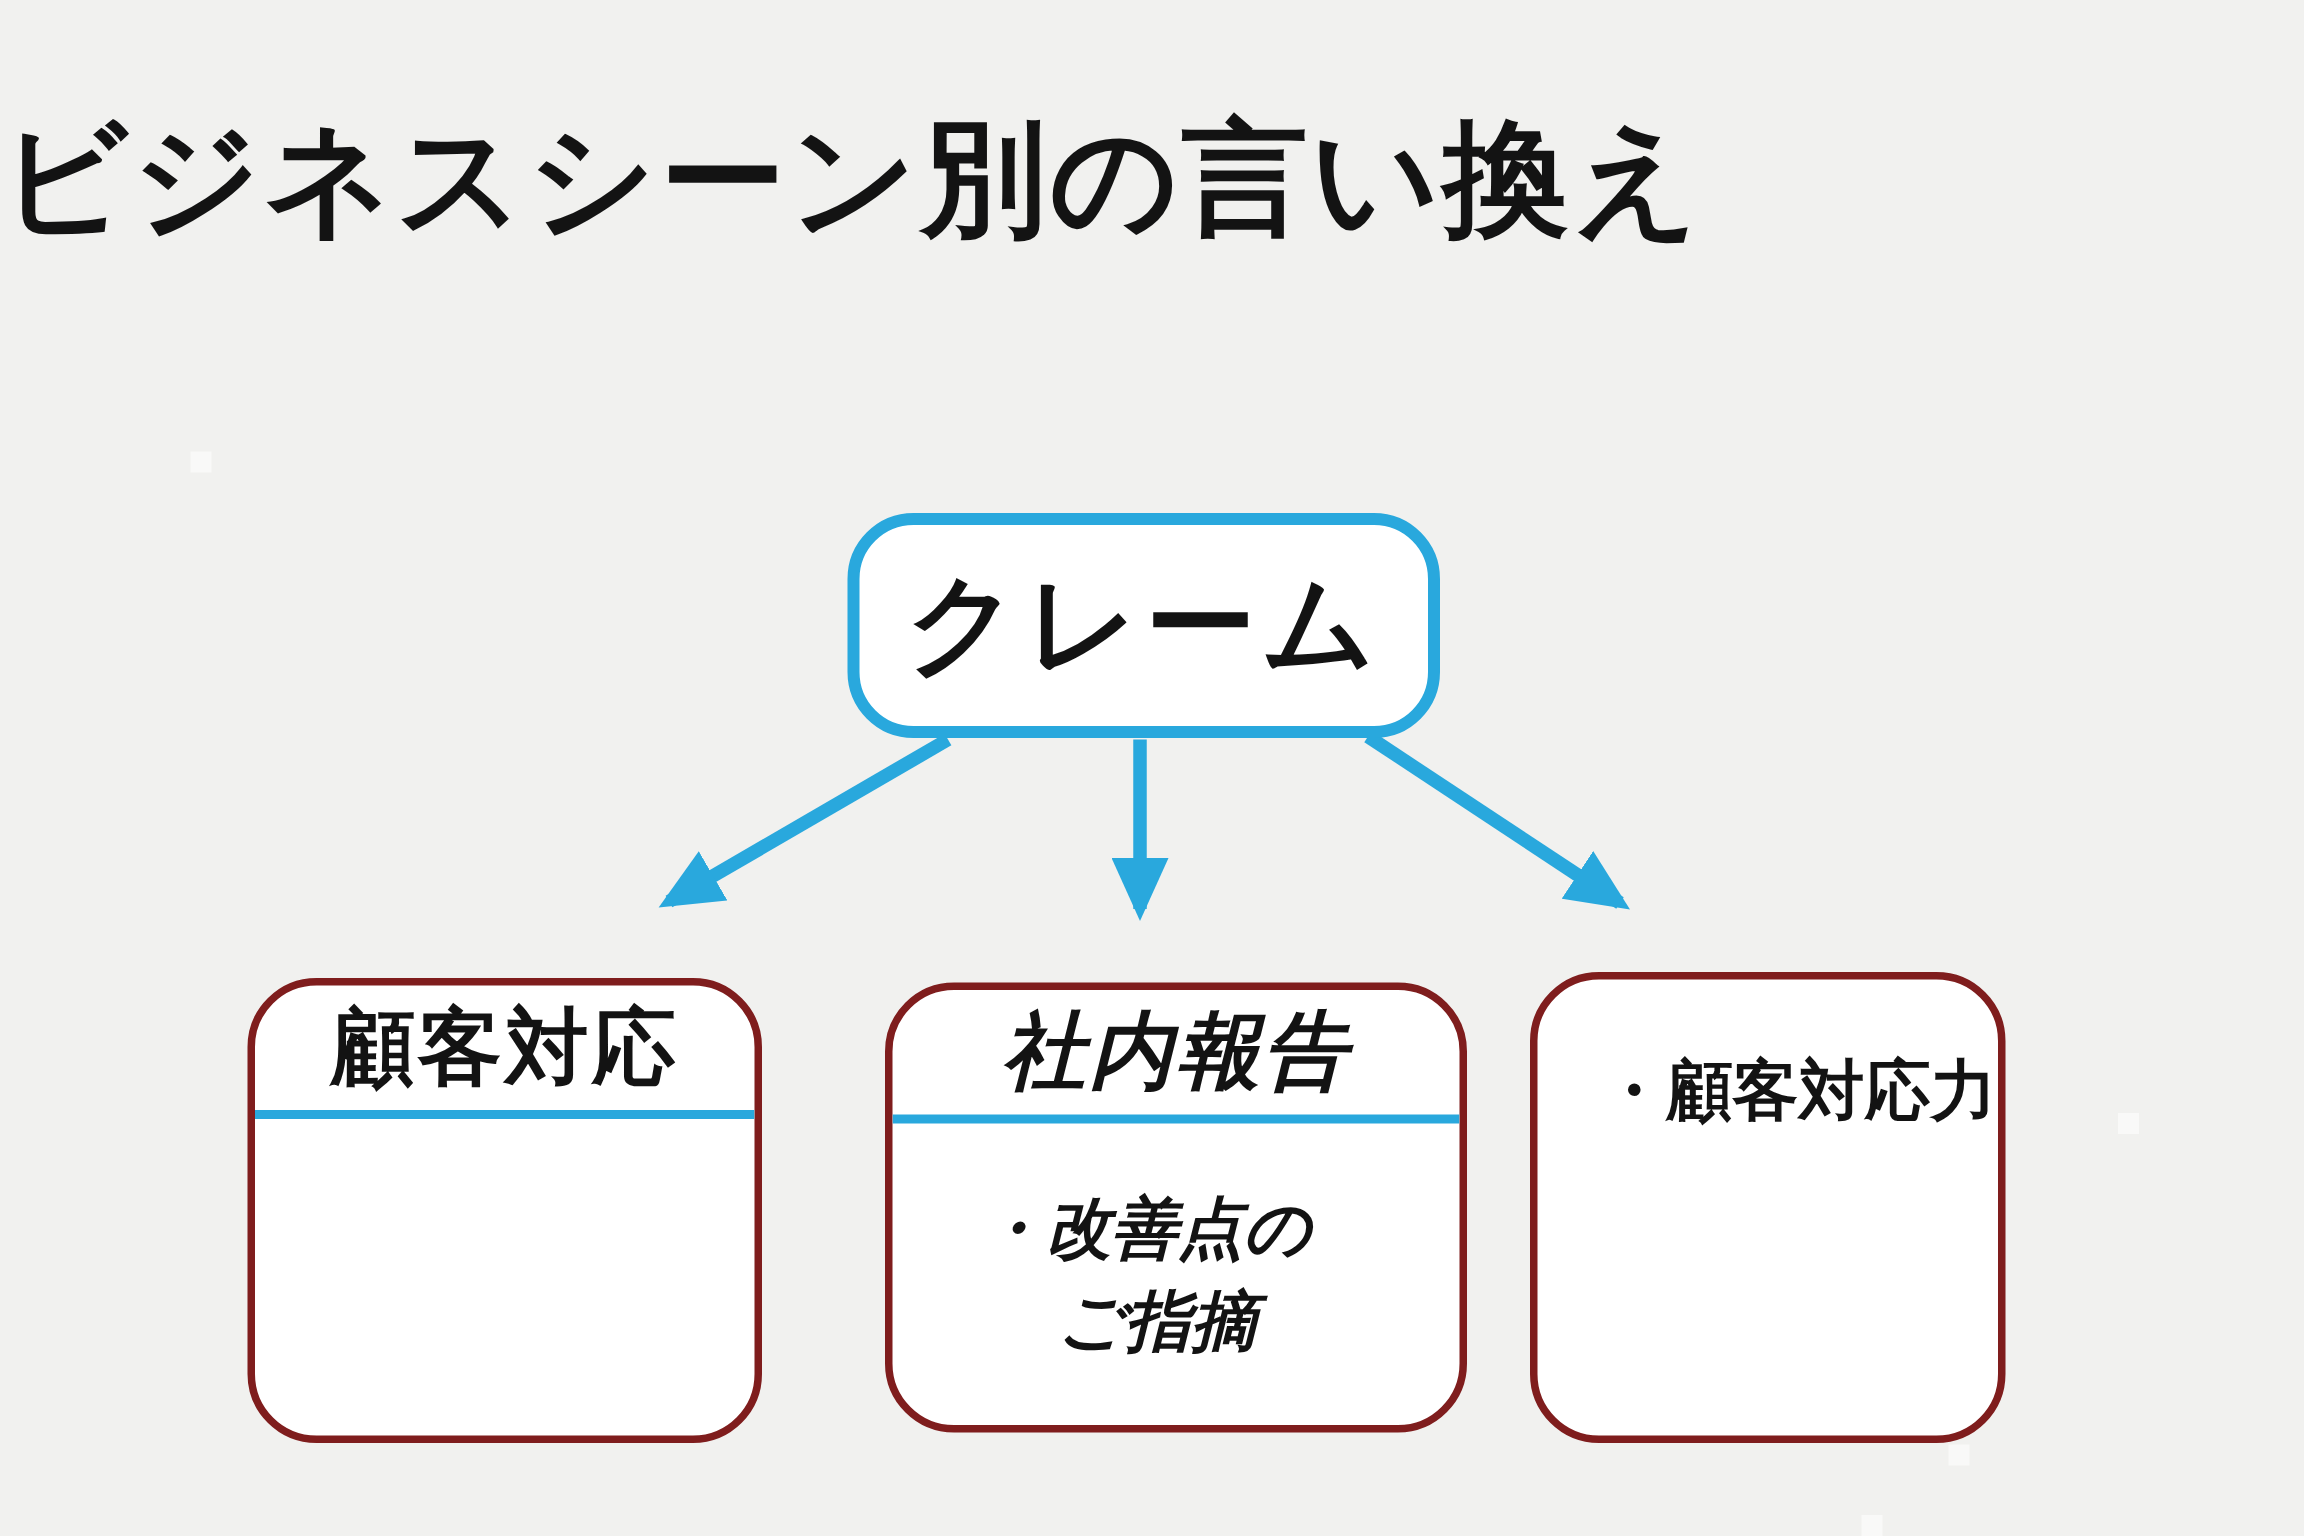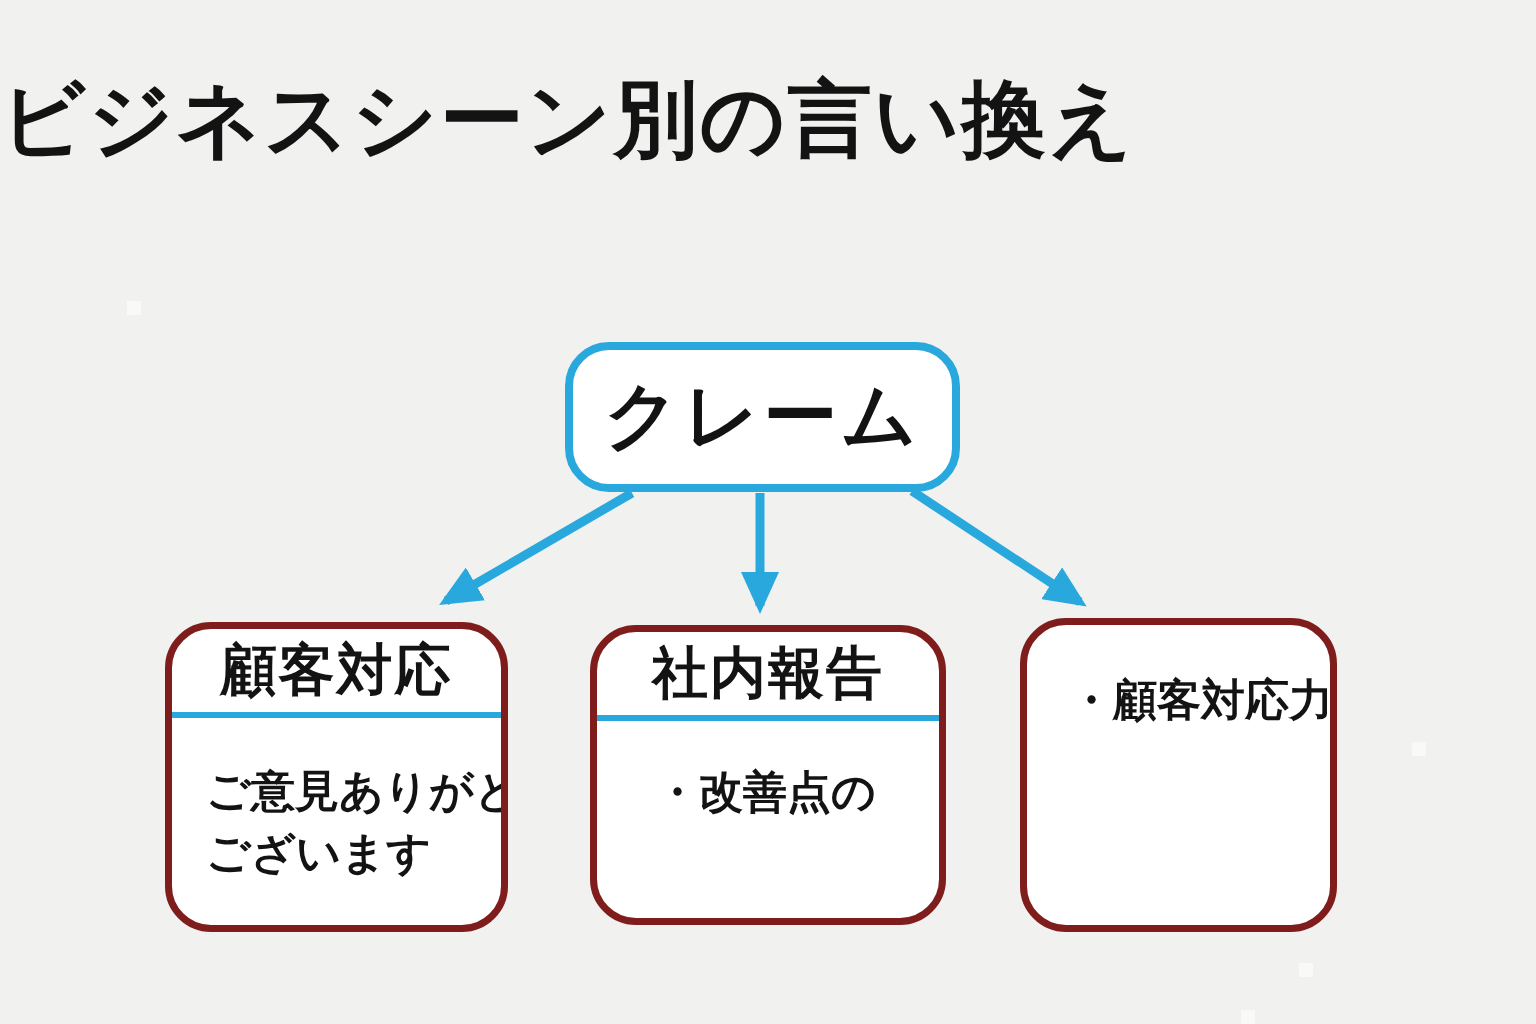--- a/index.html
+++ b/index.html
@@ -54,45 +54,46 @@
     position: absolute;
     left: 0; top: 0;
     width: 1536px; height: 1024px;
     pointer-events: none;
   }
   .arrows-svg line { stroke: #29a8dd; stroke-width: 9; }
   .arrows-svg .head { fill: #29a8dd; }
   .branch-box {
     position: absolute;
     background: #ffffff;
-    border: 7px solid #7f1d1d;
+    border: 5px solid #7f1d1d;
     border-radius: 46px;
     overflow: hidden;
     color: #131313;
+    margin-top: 30px;
   }
   .branch-header {
     height: 89px;
     border-bottom: 6px solid #29a8dd;
     display: flex;
     align-items: center;
     justify-content: center;
     font-weight: 900;
     font-size: 56px;
     letter-spacing: 2px;
   }
   .branch-body {
     padding: 42px 30px 0 34px;
     font-weight: 900;
     font-size: 44px;
     line-height: 1.42;
   }
   .branch-body .line { white-space: pre; }
   .branch-body .line.indent { padding-left: 52px; }
   .box-1 { left: 165px; top: 622px; width: 343px; height: 310px; }
-  .box-2 { left: 590px; top: 625px; width: 356px; height: 300px; }
+  .box-2 { left: 590px; top: 625px; width: 388px; height: 300px; font-style: italic; }
   .box-2 .branch-body { padding-left: 58px; padding-top: 40px; }
   .box-3 { left: 1020px; top: 618px; width: 317px; height: 314px; }
   .box-3 .branch-body { padding-left: 42px; padding-top: 44px; }
 </style>
 </head>
 <body>
 
 <div class="canvas">
 
   <div class="speckle" style="left:1299px; top:963px;"></div>
@@ -116,32 +117,29 @@
   </svg>
 
   <div class="root-node">
     <span>クレーム</span>
   </div>
 
   <div class="branch-box box-1">
     <div class="branch-header">
       <span>顧客対応</span>
     </div>
-    <div class="branch-body">
-      <div class="line">ご意見ありがと</div>
-      <div class="line">ございます</div>
-    </div>
   </div>
 
   <div class="branch-box box-2">
     <div class="branch-header">
       <span>社内報告</span>
     </div>
     <div class="branch-body">
       <div class="line">・改善点の</div>
+      <div class="line indent">ご指摘</div>
     </div>
   </div>
 
   <div class="branch-box box-3">
     <div class="branch-body">
       <div class="line">・顧客対応力</div>
     </div>
   </div>
 
 </div>

